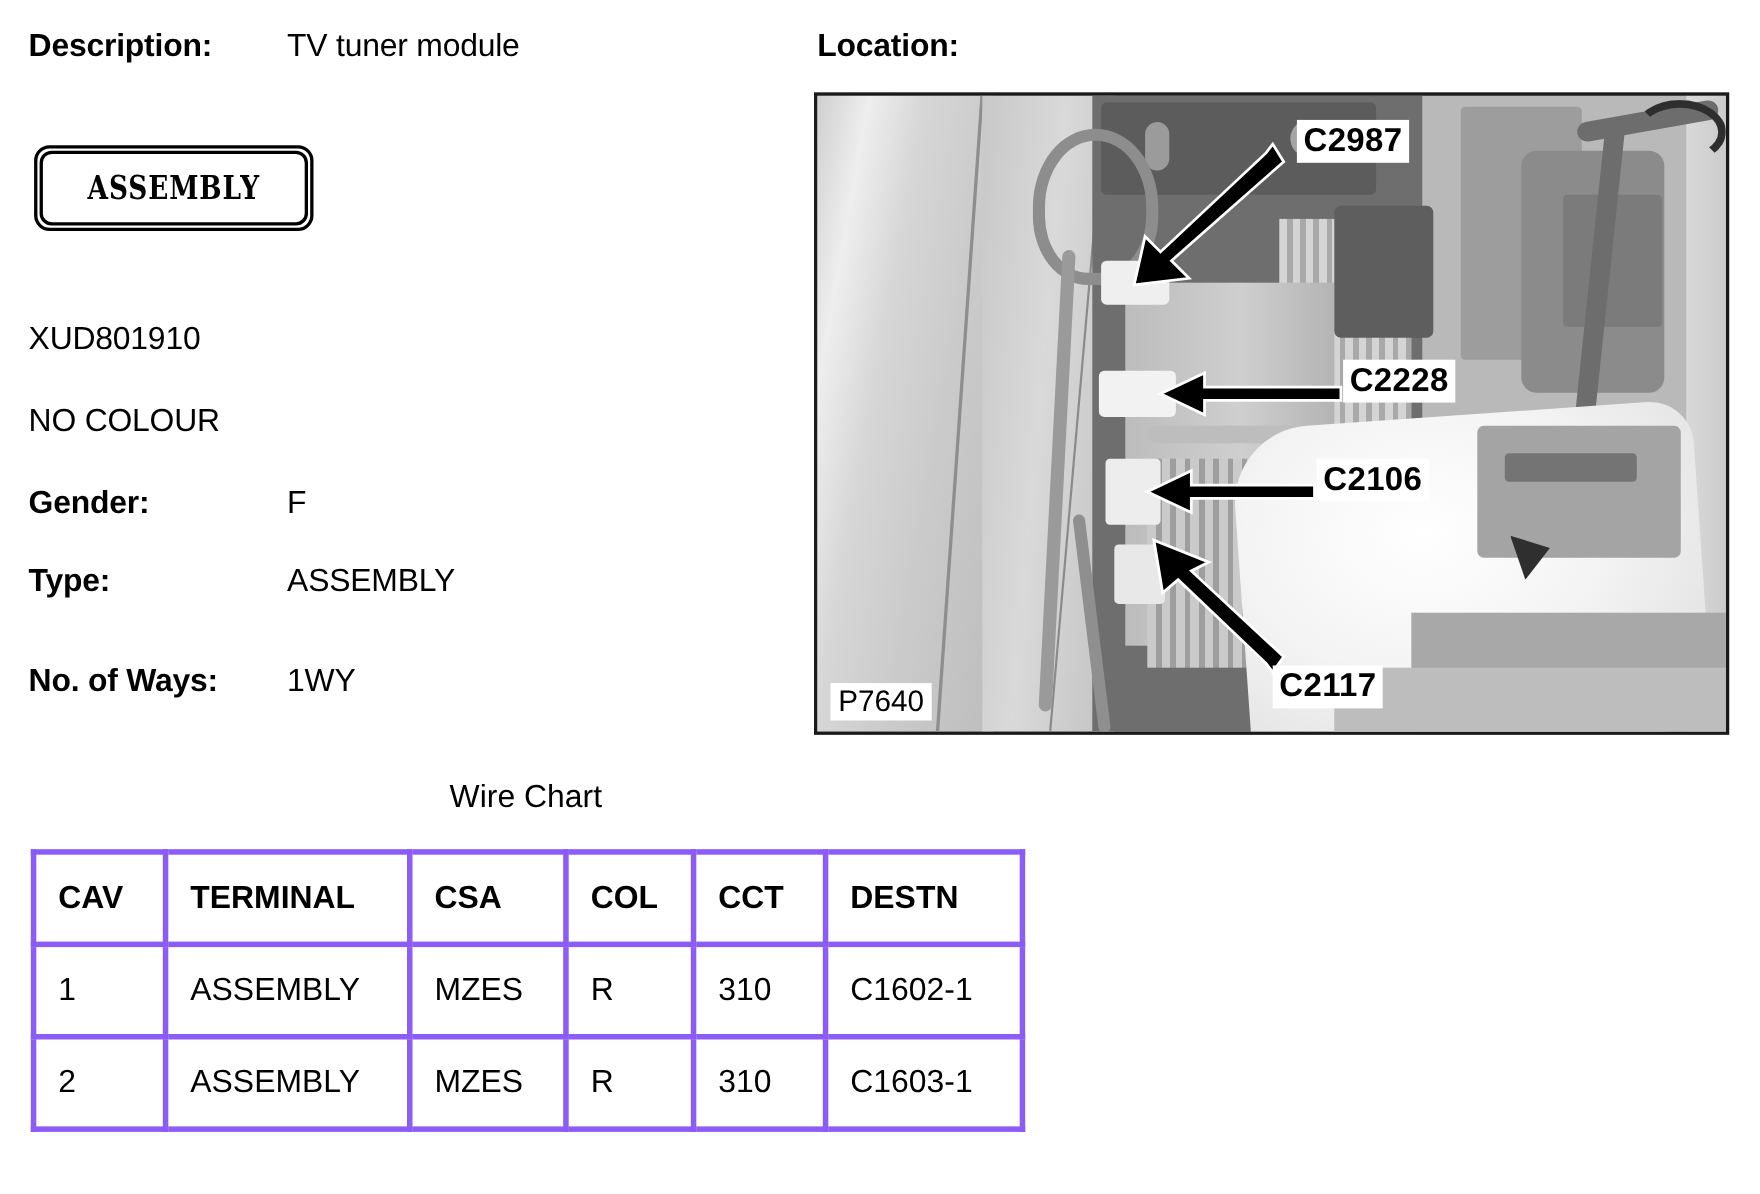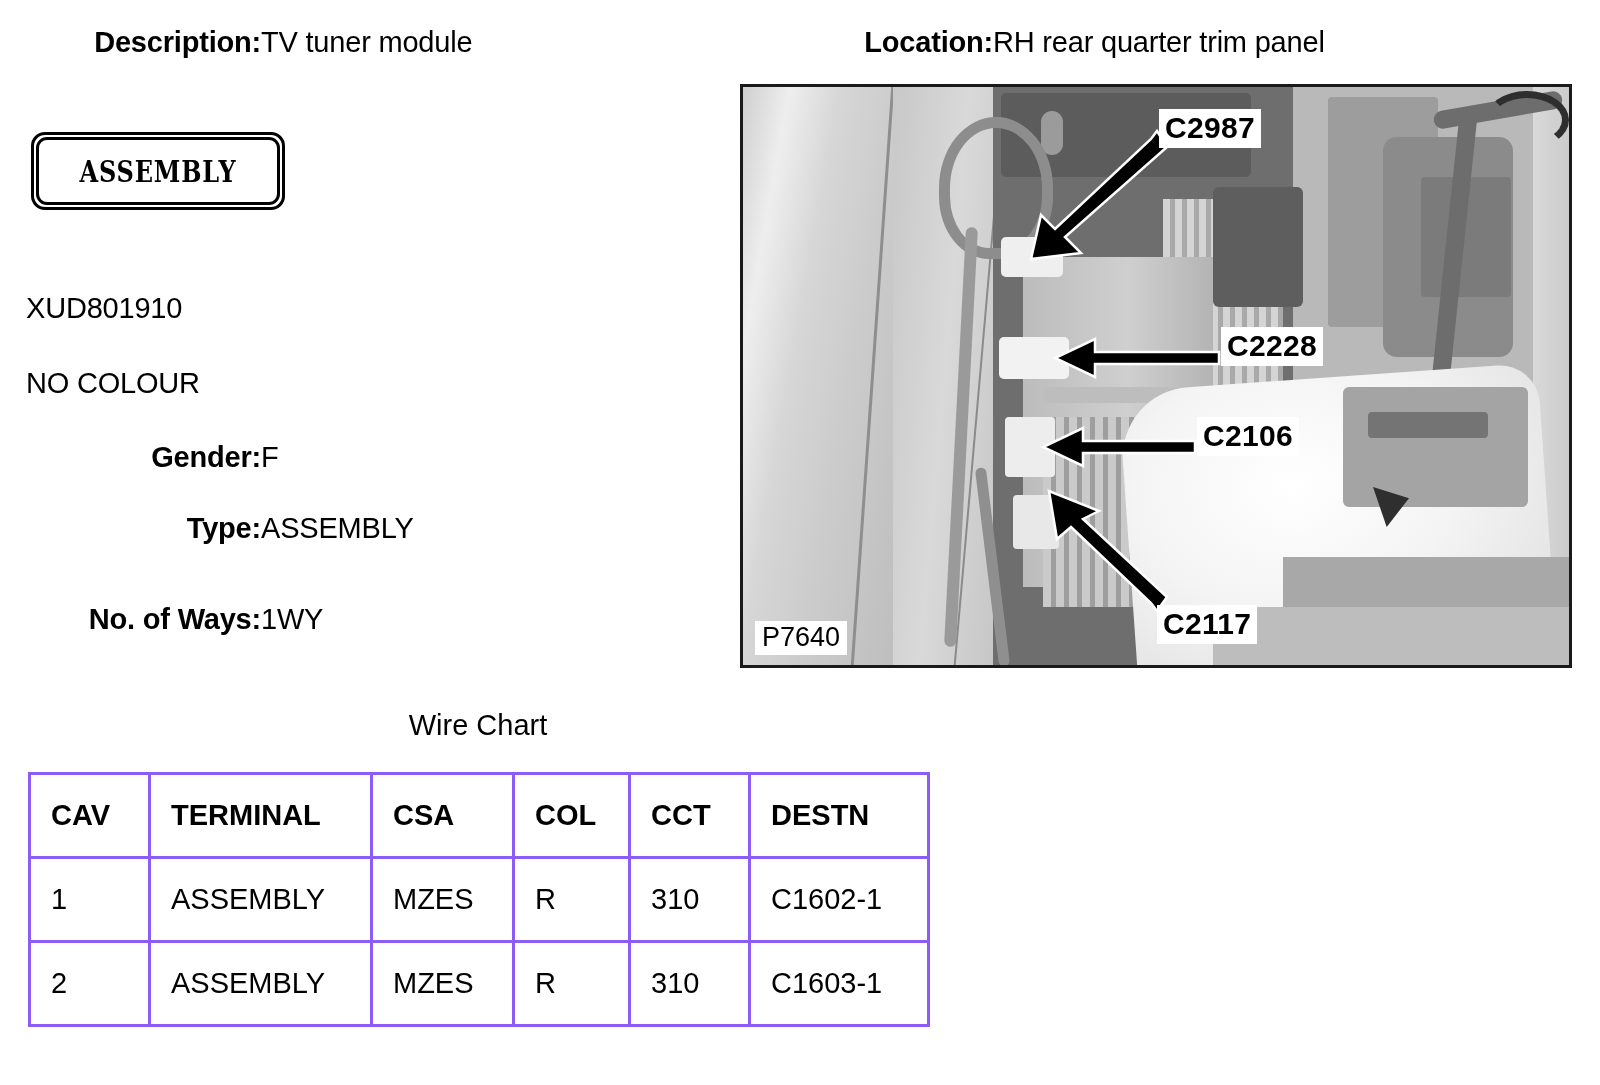--- a/index.html
+++ b/index.html
@@ -26,21 +26,21 @@
   .spec-label {
     font-weight: bold;
     font-size: 29px;
     letter-spacing: -0.2px;
   }
   .spec-value {
     font-weight: normal;
     font-size: 29px;
     letter-spacing: -0.2px;
   }
-  .spec-label-w { width: 235px; display: inline-block; text-align: right; }
+  .spec-label-w { width: 235px; display: inline-block; }
 
   #desc-row  { left: 26px; top: 26px; }
   #part-row  { left: 26px; top: 292px; }
   #color-row { left: 26px; top: 367px; }
   #gender-row{ left: 26px; top: 441px; }
   #type-row  { left: 26px; top: 512px; }
   #ways-row  { left: 26px; top: 603px; }
 
   
   #assembly-badge {
@@ -280,21 +280,21 @@
   }
   #wire-table {
     position: absolute;
     left: 28px;
     top: 772px;
     width: 899px;
     border-collapse: collapse;
     table-layout: fixed;
   }
   #wire-table td, #wire-table th {
-    border: 3px solid #8b5cf6;
+    border: 5px solid #8b5cf6;
     height: 84px;
     padding: 0 0 0 20px;
     font-size: 29px;
     text-align: left;
     vertical-align: middle;
     box-sizing: border-box;
   }
   #wire-table th { font-weight: bold; }
   #wire-table td { font-weight: normal; }
   .col-cav   { width: 120px; }
@@ -337,21 +337,20 @@
   <span class="spec-value">ASSEMBLY</span>
 </div>
 
 <div class="spec-row" id="ways-row">
   <span class="spec-label spec-label-w">No. of Ways:</span>
   <span class="spec-value">1WY</span>
 </div>
 
 <div class="spec-row" id="loc-row">
   <span class="spec-label spec-label-w">Location:</span>
-  <span class="spec-value">RH rear quarter trim panel</span>
 </div>
 
 <div id="photo-frame">
   <div id="photo-canvas">
     <div class="pc body-panel-left"></div>
     <div class="pc panel-seam"></div>
     <div class="pc body-panel-mid"></div>
     <div class="pc seam2"></div>
     <div class="pc dark-backing"></div>
     <div class="pc bracket-top"></div>
@@ -389,21 +388,21 @@
 
     <polygon points="414,44 424,60 322,150 338,166 288,172 298,128 312,142 408,52" fill="#000000" stroke="#ffffff" stroke-width="2.5"></polygon>
 
     <polygon points="476,265 352,265 352,252 312,271 352,290 352,277 476,277" fill="#000000" stroke="#ffffff" stroke-width="2.5"></polygon>
 
     <polygon points="452,354 340,354 340,341 300,360 340,379 340,366 452,366" fill="#000000" stroke="#ffffff" stroke-width="2.5"></polygon>
 
     <polygon points="414,524 424,510 340,432 356,424 306,404 314,452 328,440 408,516" fill="#000000" stroke="#ffffff" stroke-width="2.5"></polygon>
   </svg>
 
-  <div class="callout-label" style="left:416px; top:22px;">C2987</div>
+  <div class="callout-label" style="left:436px; top:22px;">C2987</div>
   <div class="callout-label" style="left:478px; top:240px;">C2228</div>
   <div class="callout-label" style="left:454px; top:330px;">C2106</div>
   <div class="callout-label" style="left:414px; top:518px;">C2117</div>
 
   <div id="photo-code">P7640</div>
 </div>
 
 <div id="wirechart-title">Wire Chart</div>
 
 <table id="wire-table">

